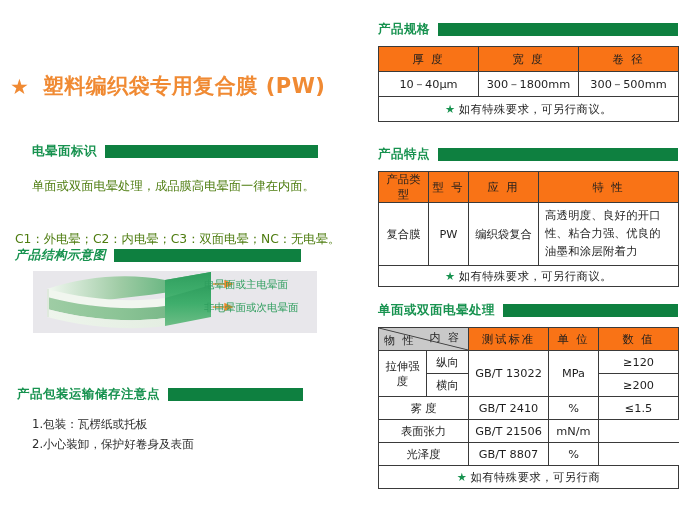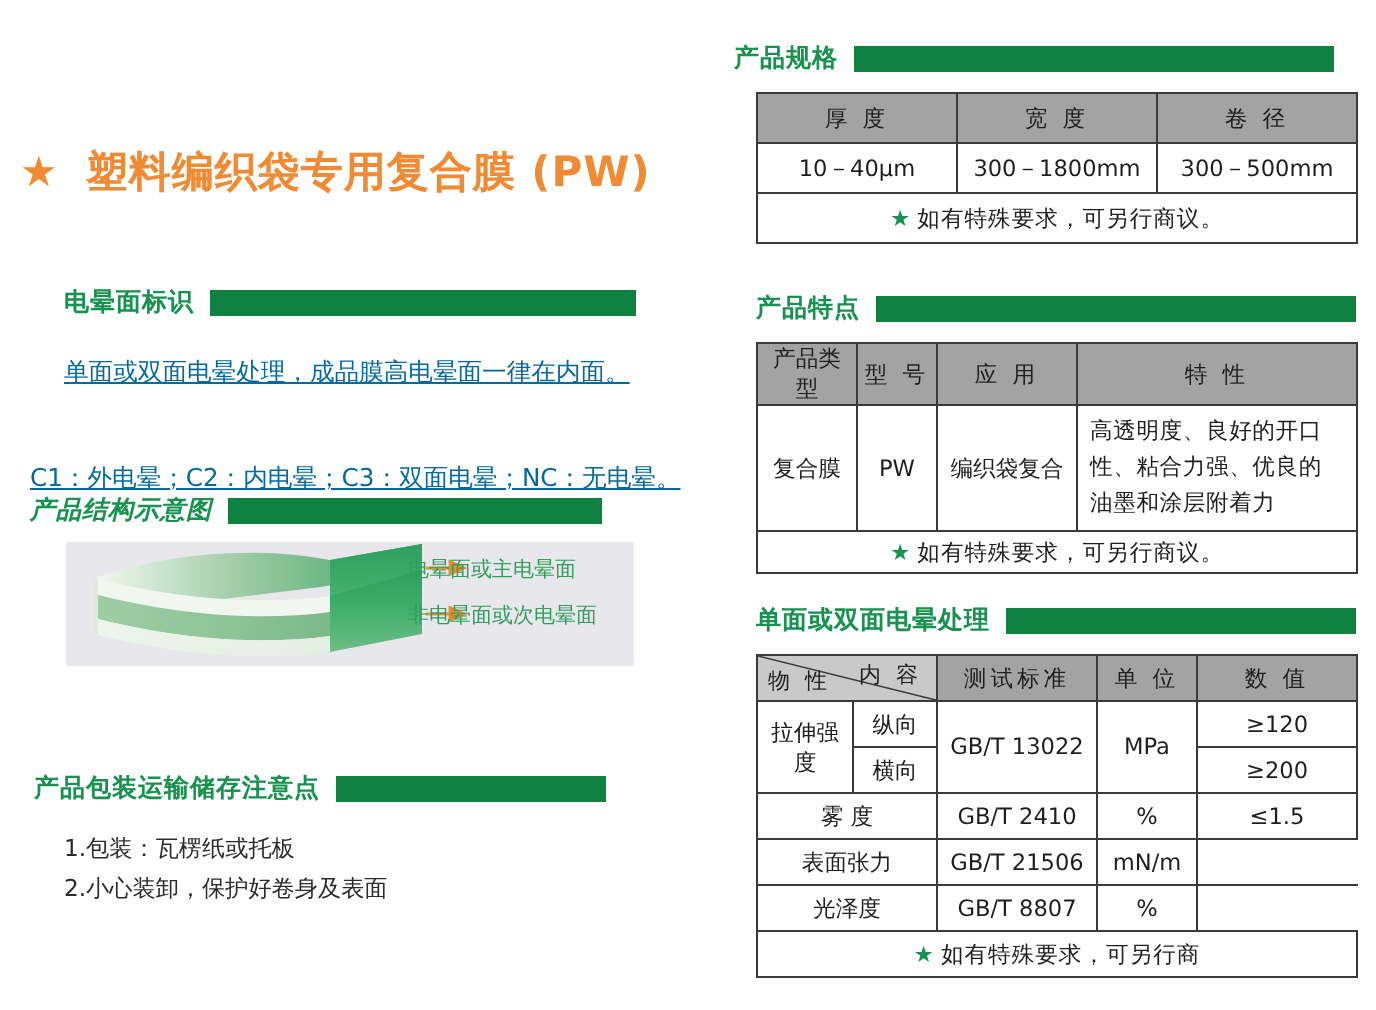--- a/index.html
+++ b/index.html
@@ -48,24 +48,23 @@
     font-size: 21px;
     font-weight: bold;
     letter-spacing: .5px;
     white-space: nowrap;
     font-family: "DejaVu Sans", "Liberation Sans", sans-serif;
   }
 
   .body-text {
     font-size: 12.3px;
     line-height: 21px;
-    color: #0369a1;
-    white-space: nowrap;
-    font-family: "DejaVu Sans", "Liberation Sans", sans-serif;
-    text-decoration: underline;
+    color: #4d7c0f;
+    white-space: nowrap;
+    font-family: "DejaVu Sans", "Liberation Sans", sans-serif;
   }
 
   
   #struct-panel {
     left: 33px; top: 271px;
     width: 284px; height: 62px;
     background: #e8e7eb;
   }
   #struct-art { position: absolute; left: 0; top: 0; }
   .arrow-label {
@@ -93,21 +92,21 @@
   table.grid td, table.grid th {
     border: 1px solid #3a3a3a;
     text-align: center;
     vertical-align: middle;
     font-weight: normal;
     font-size: 11.3px;
     color: #1e1e1e;
     padding: 0 2px;
   }
   table.grid th {
-    background: #a3a3a3;
+    background: #f97316;
     letter-spacing: 2px;
   }
   .note-cell {
     color: #17924f;
     font-size: 11px;
     letter-spacing: .5px;
     background: #ffffff;
   }
   .note-cell .nstar { color: #17924f; margin-right: 3px; }
 
@@ -226,21 +225,21 @@
 
 <div class="abs sec-head" style="left:17px; top:386px; width:286px;">
   <span class="lbl">产品包装运输储存注意点</span>
   <span class="bar"></span>
 </div>
 <div class="abs" style="left:32px; top:414px;">
   <div class="list-line">1.包装：瓦楞纸或托板</div>
   <div class="list-line">2.小心装卸，保护好卷身及表面</div>
 </div>
 
-<div class="abs sec-head" style="left:367px; top:21px; width:300px;">
+<div class="abs sec-head" style="left:378px; top:21px; width:300px;">
   <span class="lbl">产品规格</span>
   <span class="bar"></span>
 </div>
 
 <table class="grid abs" id="tbl-spec">
   <colgroup>
       <col style="width:100px">
       <col style="width:100px">
       <col style="width:100px">
     </colgroup>

